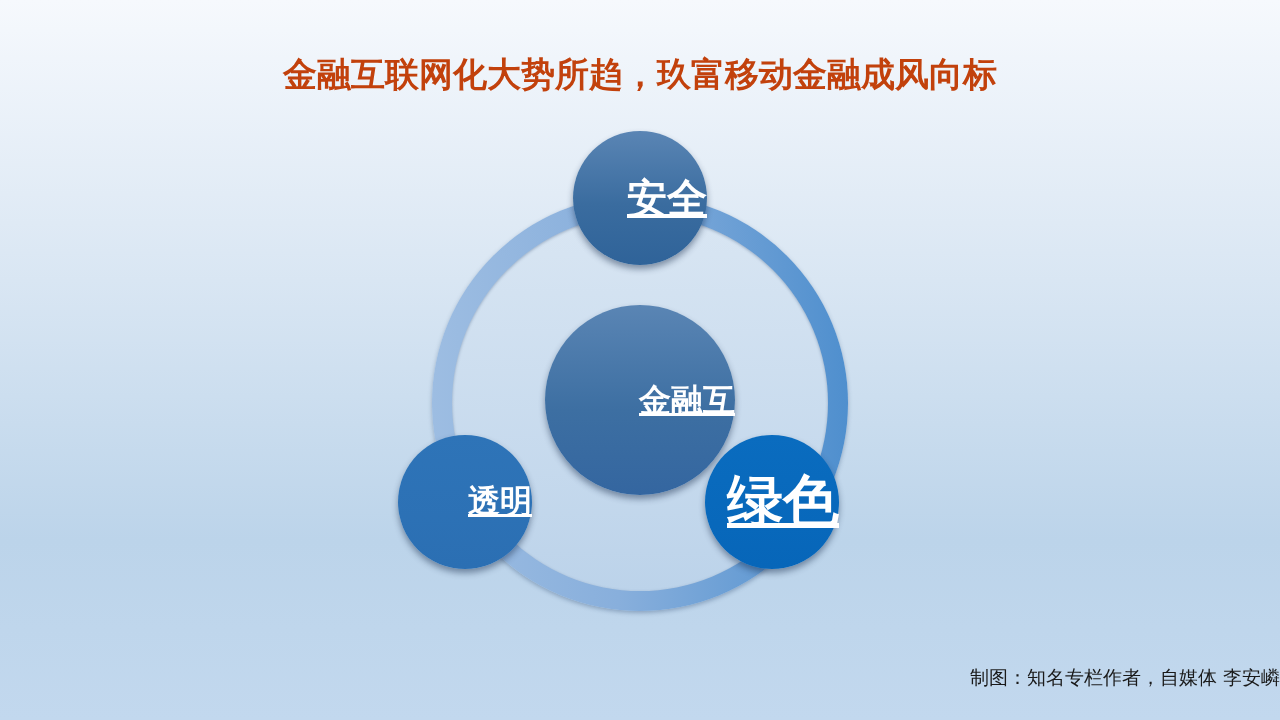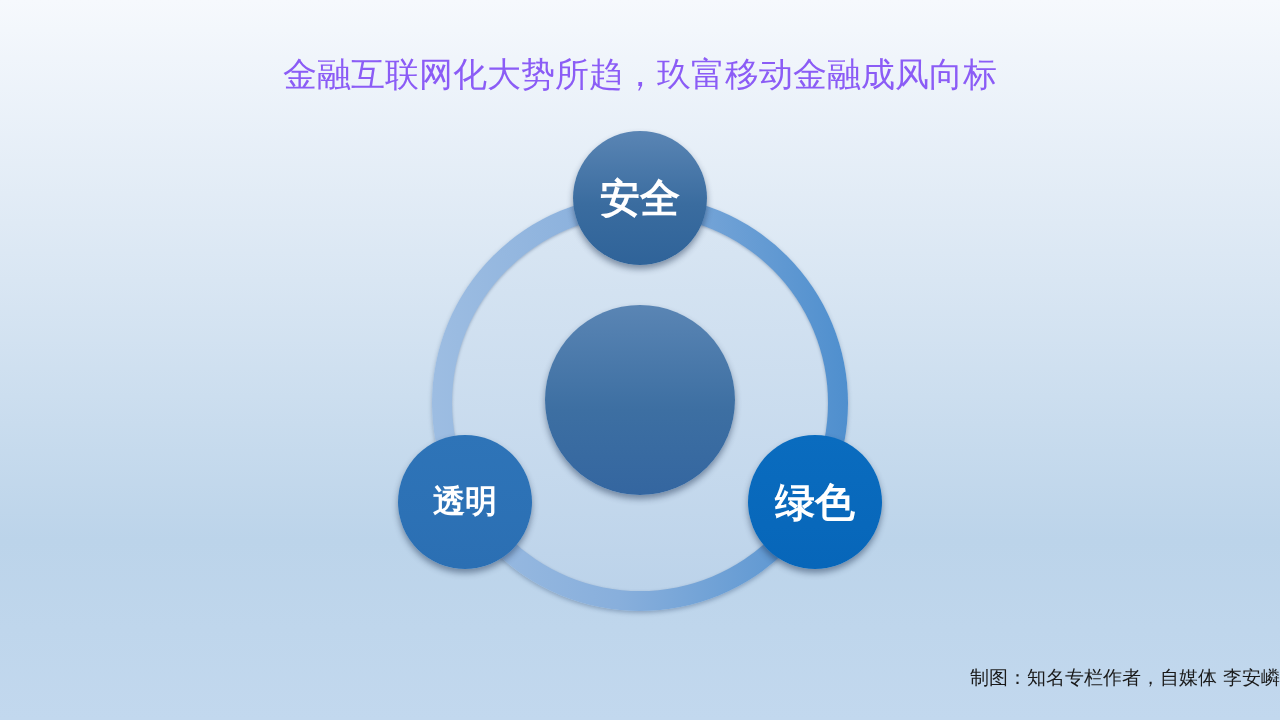--- a/index.html
+++ b/index.html
@@ -3,62 +3,64 @@
 <meta charset="utf-8">
 <style>
   html, body { margin:0; padding:0; }
   body {
     width:1280px; height:720px; overflow:hidden; position:relative;
     background: linear-gradient(180deg, #f6f9fd 0%, #dce8f4 35%, #bcd4ea 75%, #c2d8ee 100%);
     font-family: "DejaVu Sans", "Liberation Sans", sans-serif;
   }
   .title {
     position:absolute; left:0; top:52px; width:1280px; text-align:center;
-    font-size:34px; font-weight:normal; color:#8b5cf6; letter-spacing:0px;
+    font-size:34px; font-weight:bold; color:#c2410c; letter-spacing:0px;
   }
   .ring {
     position:absolute; left:432px; top:195px; width:416px; height:416px;
     border-radius:50%; box-sizing:border-box; border:20px solid transparent;
     background:
       linear-gradient(#d9e6f3, #bcd3ea) padding-box,
       linear-gradient(90deg, #9dbde2 0%, #88afdc 45%, #4f8fce 100%) border-box;
     box-shadow: 0 2px 4px rgba(40,70,110,0.35), inset 0 1px 3px rgba(40,70,110,0.35);
   }
   .node {
-    position:absolute; border-radius:50%; display:flex; align-items:center; justify-content:center;
+    position:absolute; border-radius:50%; display:flex; align-items:center; justify-content:flex-end;
     color:#fff; font-weight:bold; text-align:center;
     box-shadow: 0 4px 6px rgba(20,40,70,0.45);
+    text-decoration: underline;
   }
   .node span { display:block; }
   .top { left:573px; top:131px; width:134px; height:134px; font-size:40px;
     background: linear-gradient(180deg, #5a85b4 0%, #3a6c9f 55%, #2f6399 100%); }
   .center { left:545px; top:305px; width:190px; height:190px; font-size:32px; line-height:56px;
     background: linear-gradient(180deg, #5a85b4 0%, #3d6fa2 55%, #3466a0 100%); }
   .left { left:398px; top:435px; width:134px; height:134px; font-size:32px;
     background: linear-gradient(180deg, #2e74b8 0%, #2b6fb3 100%); }
-  .right { left:748px; top:435px; width:134px; height:134px; font-size:40px;
+  .right { left:705px; top:435px; width:134px; height:134px; font-size:56px;
     background: linear-gradient(180deg, #0a6cbf 0%, #0766b9 100%); }
   .caption {
     position:absolute; left:0; top:665px; width:1280px; text-align:right;
     font-size:19px; color:#1a1a1a;
   }
 </style>
 </head>
 <body>
 
 <div class="title">金融互联网化大势所趋，玖富移动金融成风向标</div>
 
 <div class="ring"></div>
 
 <div class="node top">
   <span>安全</span>
 </div>
 
 <div class="node center">
   <div>
+    <span>金融互</span>
   </div>
 </div>
 
 <div class="node left">
   <span>透明</span>
 </div>
 
 <div class="node right">
   <span>绿色</span>
 </div>

